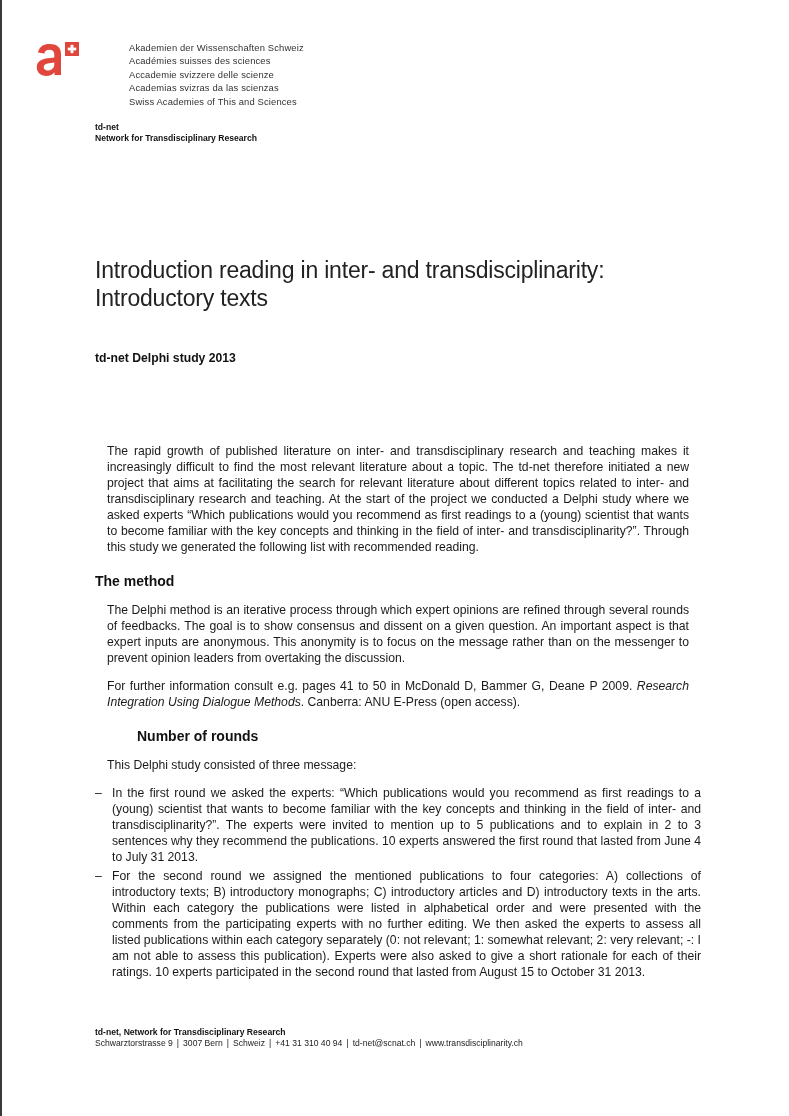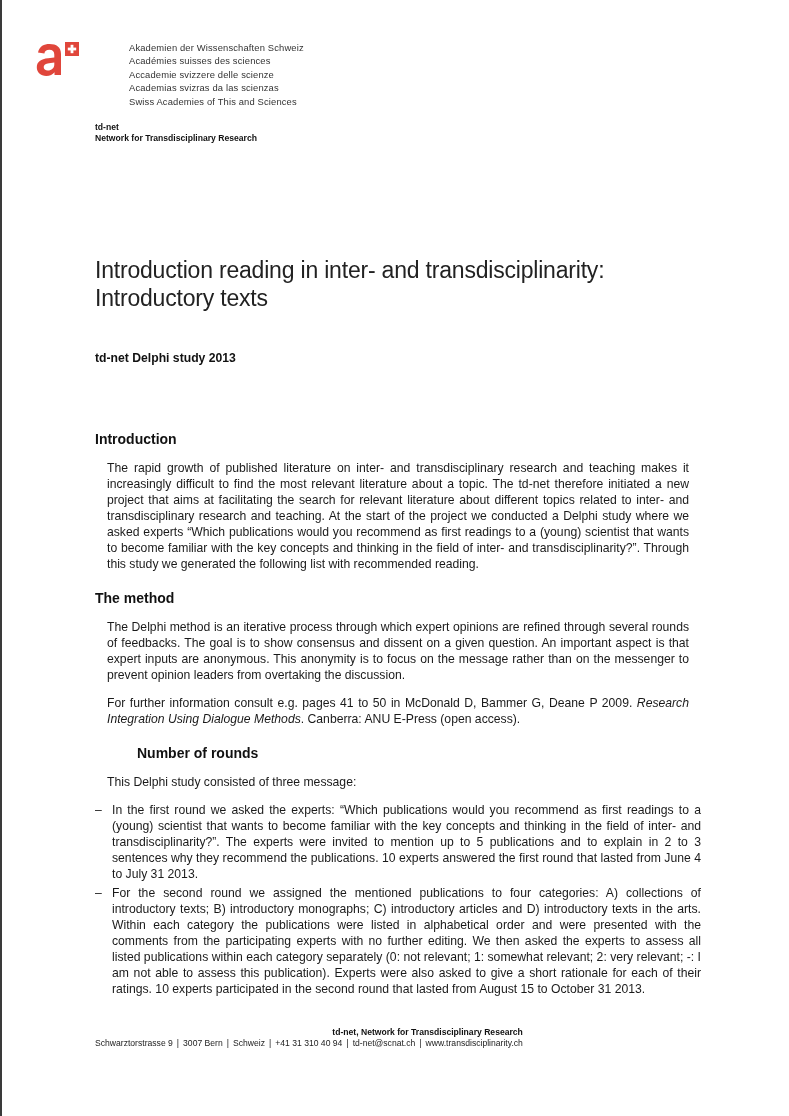--- a/index.html
+++ b/index.html
@@ -41,21 +41,21 @@
     .section.method h2 { margin-bottom: 4px; }
     .section.rounds h2 { margin-bottom: 4px; padding-left: 42px; }
     .section.method p + p { margin-top: 3px; }
     ul.rounds-list { list-style: none; padding: 0; margin: 3px 0 0 0; }
     ul.rounds-list li {
       position: relative; padding-left: 17px; text-align: justify; margin-bottom: 3px;
     }
     ul.rounds-list li .dash { position: absolute; left: 0; top: 0; }
     .footer {
       position: absolute; left: 95px; top: 1027px;
-      font-size: 8.6px; line-height: 11px; color: #222; white-space: nowrap; text-align: right;
+      font-size: 8.6px; line-height: 11px; color: #222; white-space: nowrap;
     }
     .footer .footer-org { font-weight: bold; color: #111; }
     .sep { padding: 0 4px; }
   </style>
 </head>
 <body>
 
 <div class="left-rule"></div>
 
 <div class="logo">
@@ -85,21 +85,20 @@
 
 <h1 class="title">
   <span>Introduction reading in inter- and transdisciplinarity:</span><br>
   <span>Introductory texts</span>
 </h1>
 <div class="subtitle">td-net Delphi study 2013</div>
 
 <div class="content">
 
   <div class="section intro">
-    <h2>Introduction</h2>
     <p>The rapid growth of published literature on inter- and transdisciplinary research and teaching makes it increasingly difficult to find the most relevant literature about a topic. The td-net therefore initiated a new project that aims at facilitating the search for relevant literature about different topics related to inter- and transdisciplinary research and teaching. At the start of the project we conducted a Delphi study where we asked experts “Which publications would you recommend as first readings to a (young) scientist that wants to become familiar with the key concepts and thinking in the field of inter- and transdisciplinarity?”. Through this study we generated the following list with recommended reading.</p>
   </div>
 
   <div class="section method">
     <h2>The method</h2>
     <p>The Delphi method is an iterative process through which expert opinions are refined through several rounds of feedbacks. The goal is to show consensus and dissent on a given question. An important as­pect is that expert inputs are anonymous. This anonymity is to focus on the message rather than on the messenger to prevent opinion leaders from overtaking the discussion.</p>
     <p><span>For further information consult e.g. pages 41 to 50 in McDonald D, Bammer G, Deane P 2009. </span><em>Research Integration Using Dialogue Methods</em><span>. Canberra: ANU E-Press (open access).</span></p>
   </div>
 
   <div class="section rounds">

